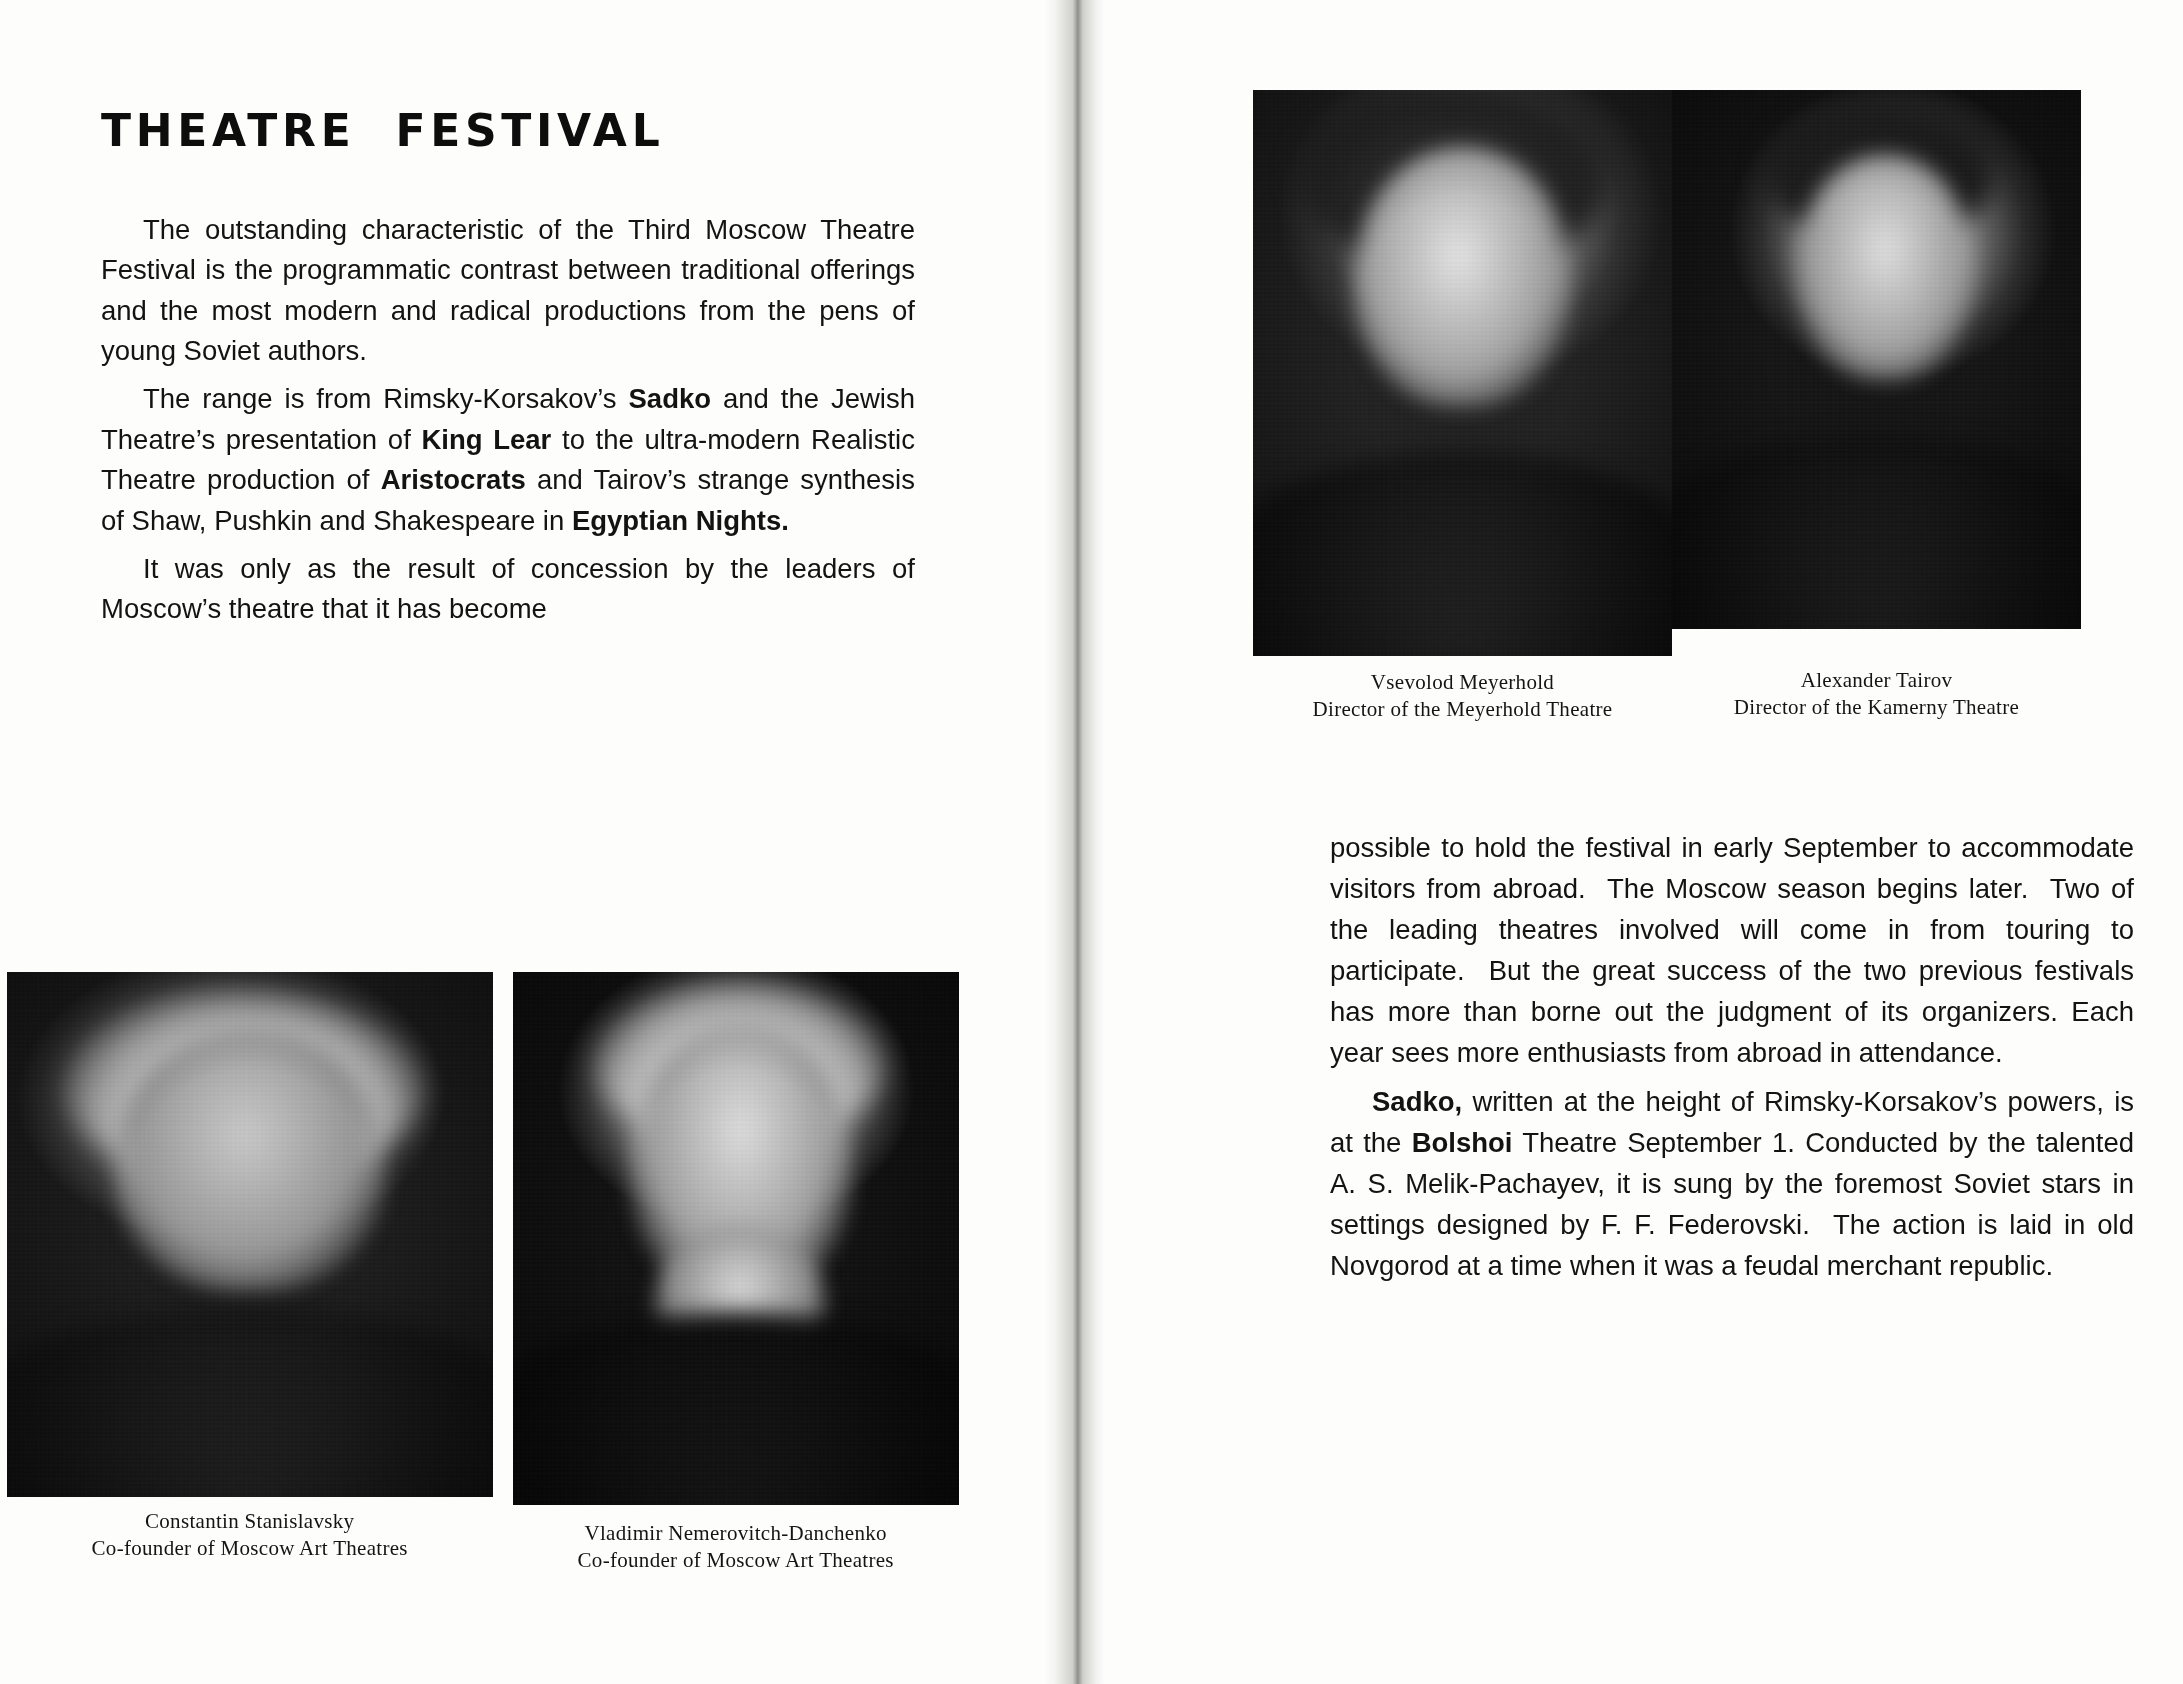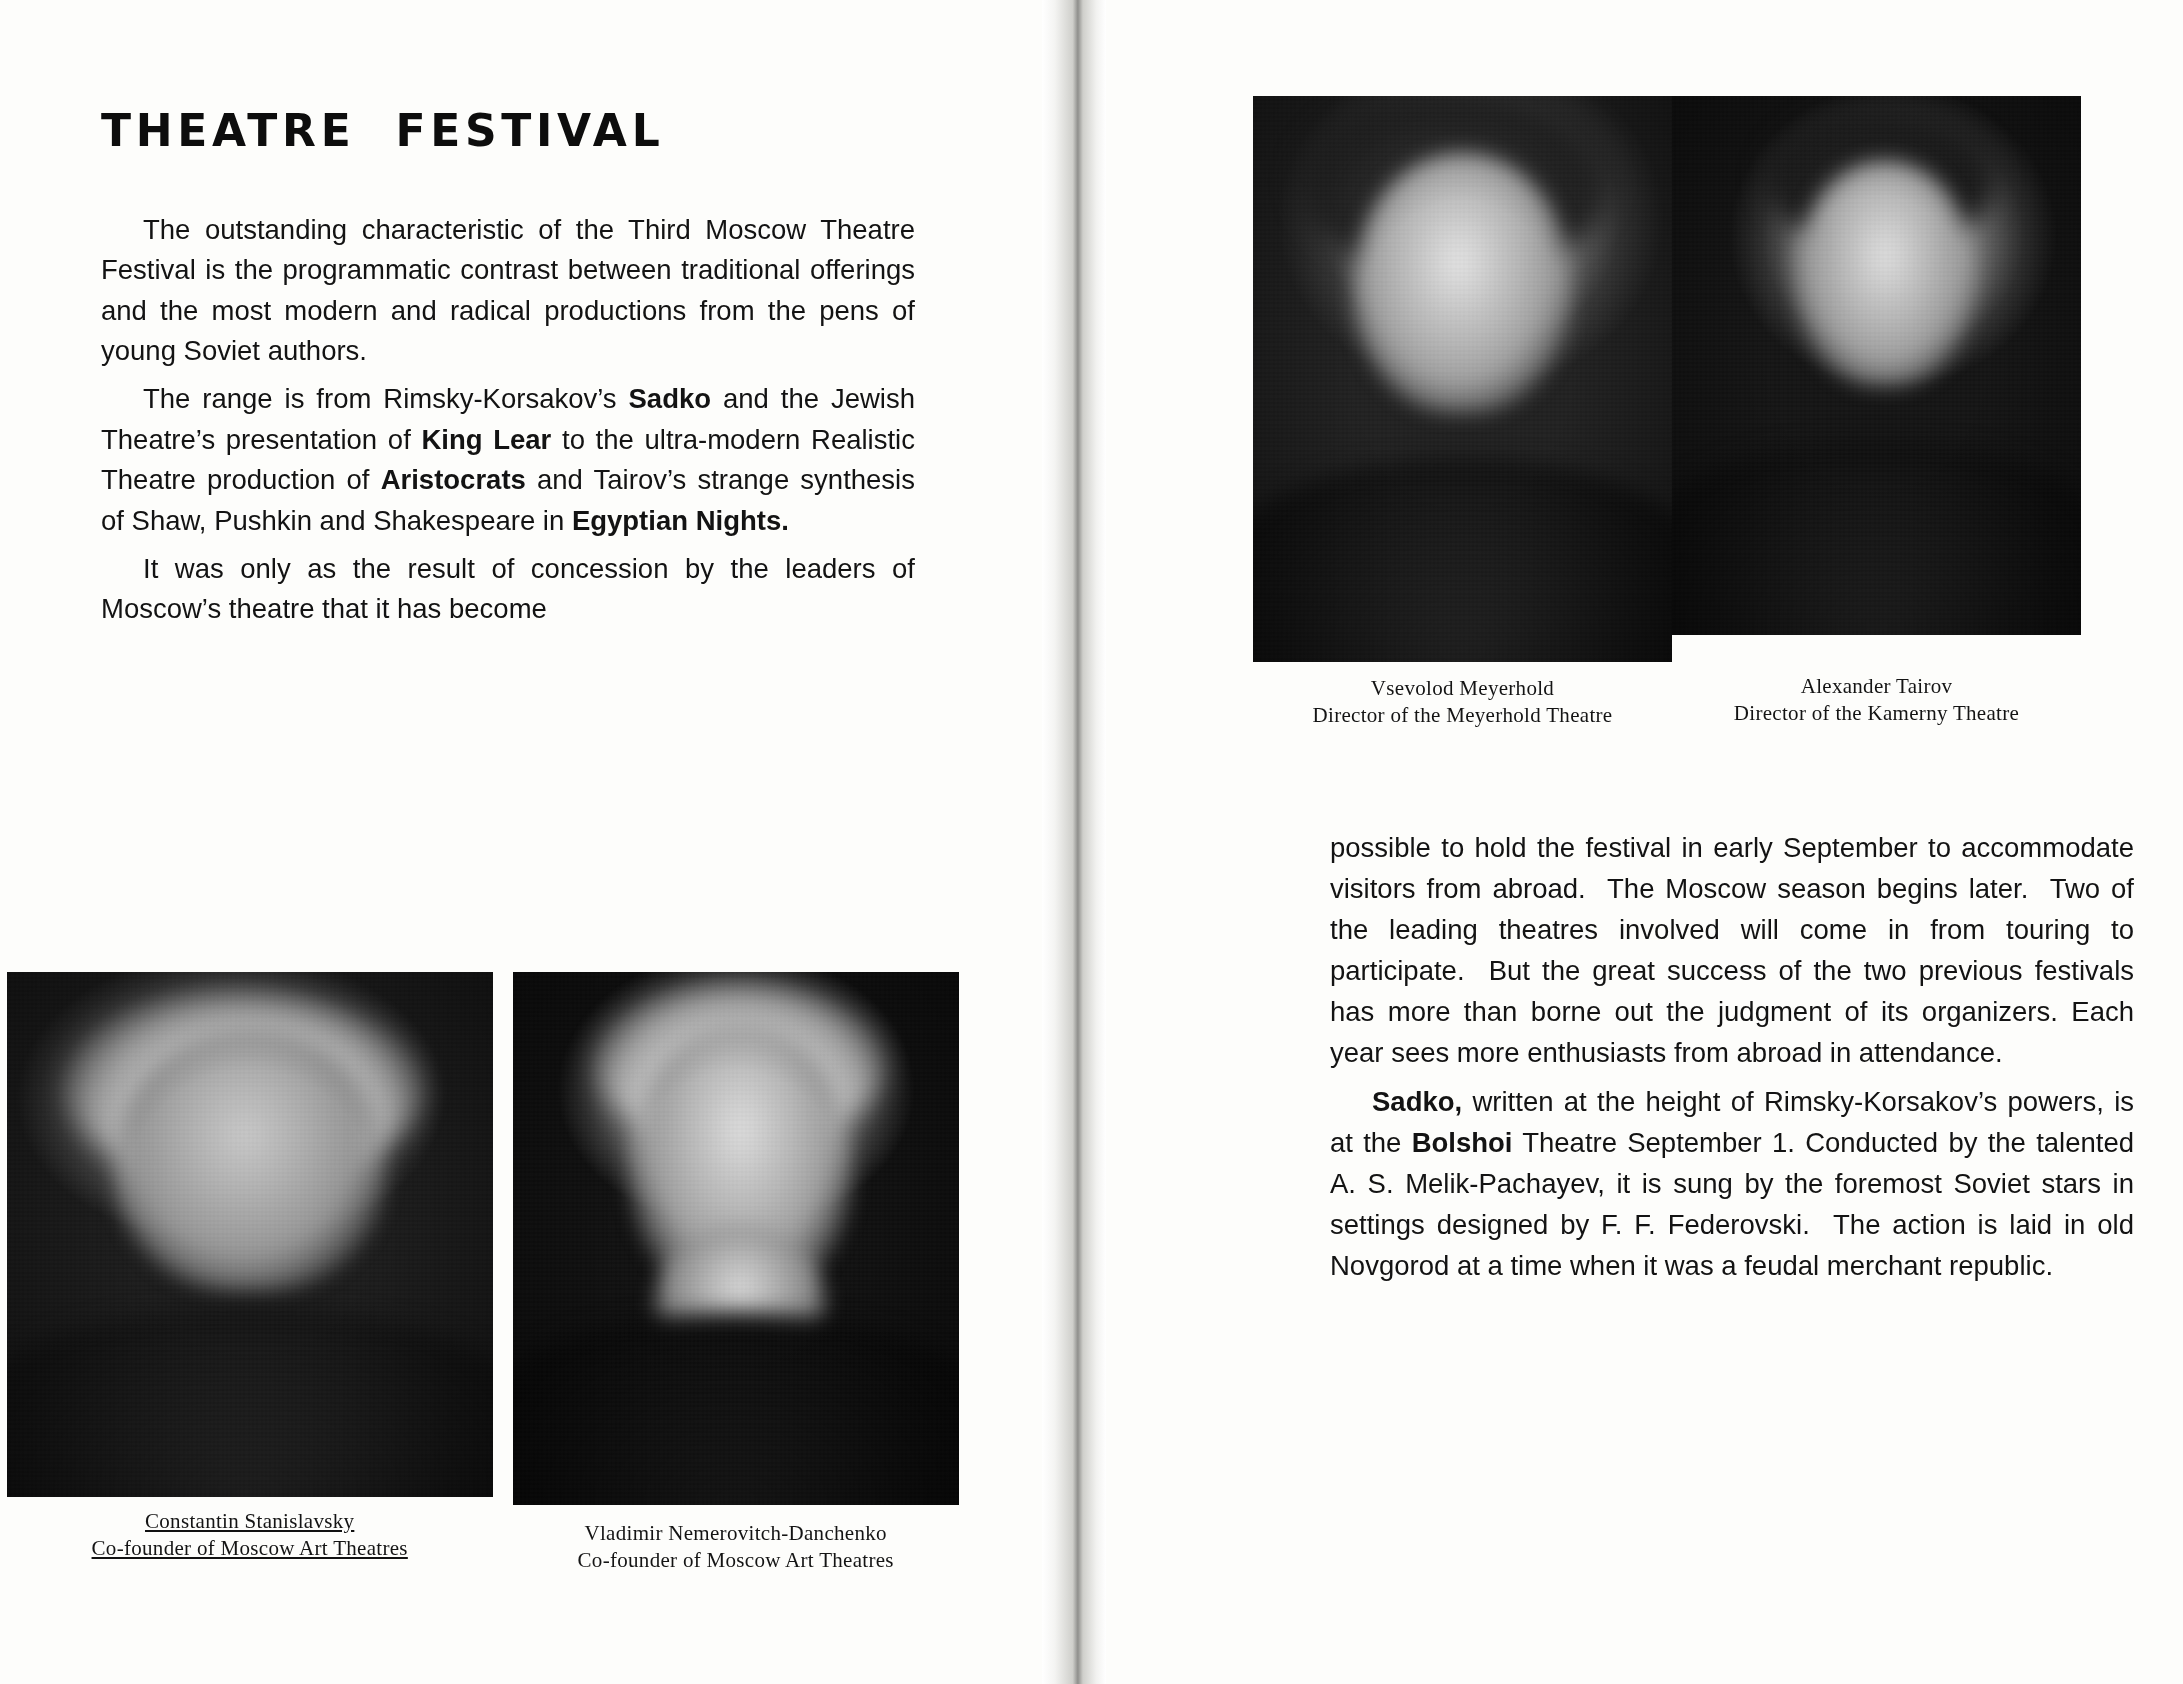--- a/index.html
+++ b/index.html
@@ -118,32 +118,32 @@
 
   
   .left-photos {
     position: absolute;
     left: 6.7px;
     top: 972px;
     width: 1025px;
     display: flex;
     gap: 20px;
   }
-  .fig-stanislavsky { width: 486px; text-decoration: underline; }
+  .fig-stanislavsky { width: 486px; }
   .fig-stanislavsky .photo { width: 486px; height: 525px; }
   .fig-nemerovitch { width: 446px; margin-left: 20px; }
   .fig-nemerovitch .photo { width: 446px; height: 533px; }
   .fig-stanislavsky .caption { margin-top: 10.7px; }
   .fig-nemerovitch .caption { margin-top: 14.7px; }
 
   
   .right-photos {
     position: absolute;
     left: 147px;
-    top: 96px;
+    top: 90px;
     display: flex;
   }
   .fig-meyerhold { width: 419px; }
   .fig-meyerhold .photo { width: 419px; height: 566px; }
   .fig-tairov { width: 409px; margin-left: 144px; }
   .fig-tairov .photo { width: 409px; height: 539px; }
   .fig-meyerhold .caption { margin-top: 13.4px; }
   .fig-tairov .caption { margin-top: 38px; }
 
   .right-text-block {

